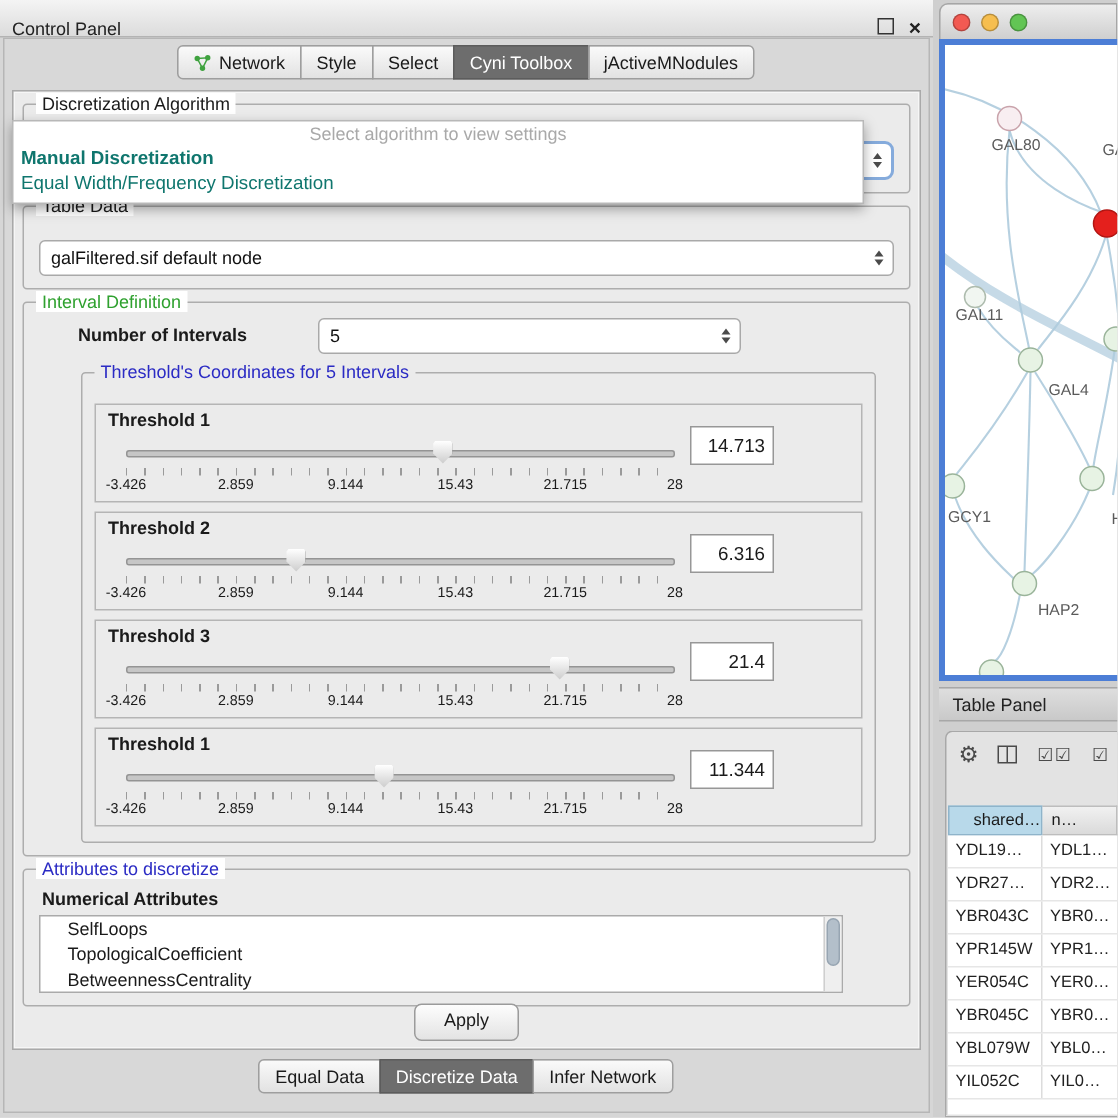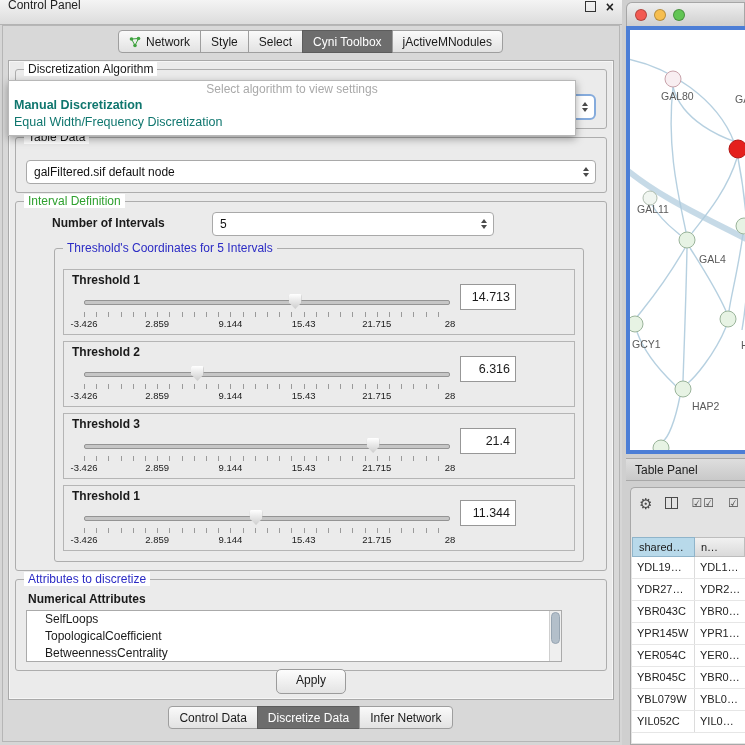--- a/index.html
+++ b/index.html
@@ -7,21 +7,21 @@
     width:745px;height:745px;position:relative;overflow:hidden;
     background:#cfcfcf;
     font-family:"Liberation Sans",sans-serif;font-size:12px;color:#1a1a1a;
   }
   .abs{position:absolute}
 
   
   .control-panel{position:absolute;left:0;top:0;width:622px;height:745px;background:#d6d6d6}
   .titlebar{position:absolute;left:0;top:0;width:622px;height:22px;
     background:linear-gradient(#f4f4f4,#dcdcdc);border-bottom:1px solid #b3b3b3;
-    display:flex;align-items:flex-end;padding:12px 8px;box-sizing:border-box}
+    display:flex;align-items:flex-start;padding:12px 8px;box-sizing:border-box}
   .titlebar .ttl{font-size:12px;color:#222}
   .winbtns{margin-left:auto;display:flex;align-items:center;gap:10px}
   .float-ico{width:9px;height:9px;border:1.5px solid #333;display:inline-block}
   .close-ico{font-size:14px;font-weight:bold;color:#222;line-height:10px}
 
   .outer-frame{position:absolute;left:2px;top:25px;width:616px;height:715px;
     border:1px solid #b6b6b6;background:#d8d8d8}
 
   
   .tabstrip{position:absolute;left:0;width:622px;height:23px;display:flex;justify-content:center;align-items:center}
@@ -112,21 +112,21 @@
 
   .table-window{position:absolute;left:630px;top:487px;width:115px;height:258px;
     background:#e3e3e3;border:1px solid #a8a8a8;border-right:none;border-radius:5px 0 0 0;box-sizing:border-box}
   .ttoolbar{position:absolute;left:8px;top:4px;right:2px;height:22px;display:flex;align-items:center;gap:13px;color:#4a4a4a}
   .gear{font-size:15px;line-height:15px}
   .cols-ico{width:13px;height:12px;border:1.5px solid #4a4a4a;position:relative;box-sizing:border-box}
   .cols-ico::after{content:"";position:absolute;left:4.5px;top:0;bottom:0;width:1.5px;background:#4a4a4a}
   .chk{font-size:12px;line-height:12px;letter-spacing:1px}
   .thead{position:absolute;left:1px;right:0;top:49px;height:20px;display:flex;font-size:11px}
   .th1{width:63px;background:#b8d9ea;border:1px solid #8fb4ca;box-sizing:border-box;
-    line-height:18px;padding-left:6px;overflow:hidden;white-space:nowrap}
+    line-height:18px;padding-left:16px;overflow:hidden;white-space:nowrap}
   .th2{flex:1;background:linear-gradient(#f1f1f1,#dadada);border:1px solid #bdbdbd;border-left:none;
     box-sizing:border-box;line-height:18px;padding-left:6px;overflow:hidden;white-space:nowrap}
   .tbody{position:absolute;left:1px;right:0;top:69px;bottom:1px;background:#fff;overflow:hidden}
   .trow{display:flex;height:21px;border-bottom:1px solid #e6e6e6;font-size:11px;color:#222}
   .td1{width:63px;border-right:1px solid #dcdcdc;box-sizing:border-box;line-height:20px;padding-left:5px;overflow:hidden;white-space:nowrap}
   .td2{flex:1;line-height:20px;padding-left:5px;overflow:hidden;white-space:nowrap}
 </style>
 </head>
 <body>
 
@@ -296,21 +296,21 @@
   </div>
 
   <div class="algo-popup">
     <div class="popup-ph">Select algorithm to view settings</div>
     <div class="popup-item bold">Manual Discretization</div>
     <div class="popup-item">Equal Width/Frequency Discretization</div>
   </div>
 
   <div class="tabstrip" style="top:706px">
     <div class="tab first">
-      <span>Control Data</span>
+      <span>Equal Data</span>
     </div>
     <div class="tab selected">
       <span>Discretize Data</span>
     </div>
     <div class="tab last">
       <span>Infer Network</span>
     </div>
   </div>
 </div>
 

